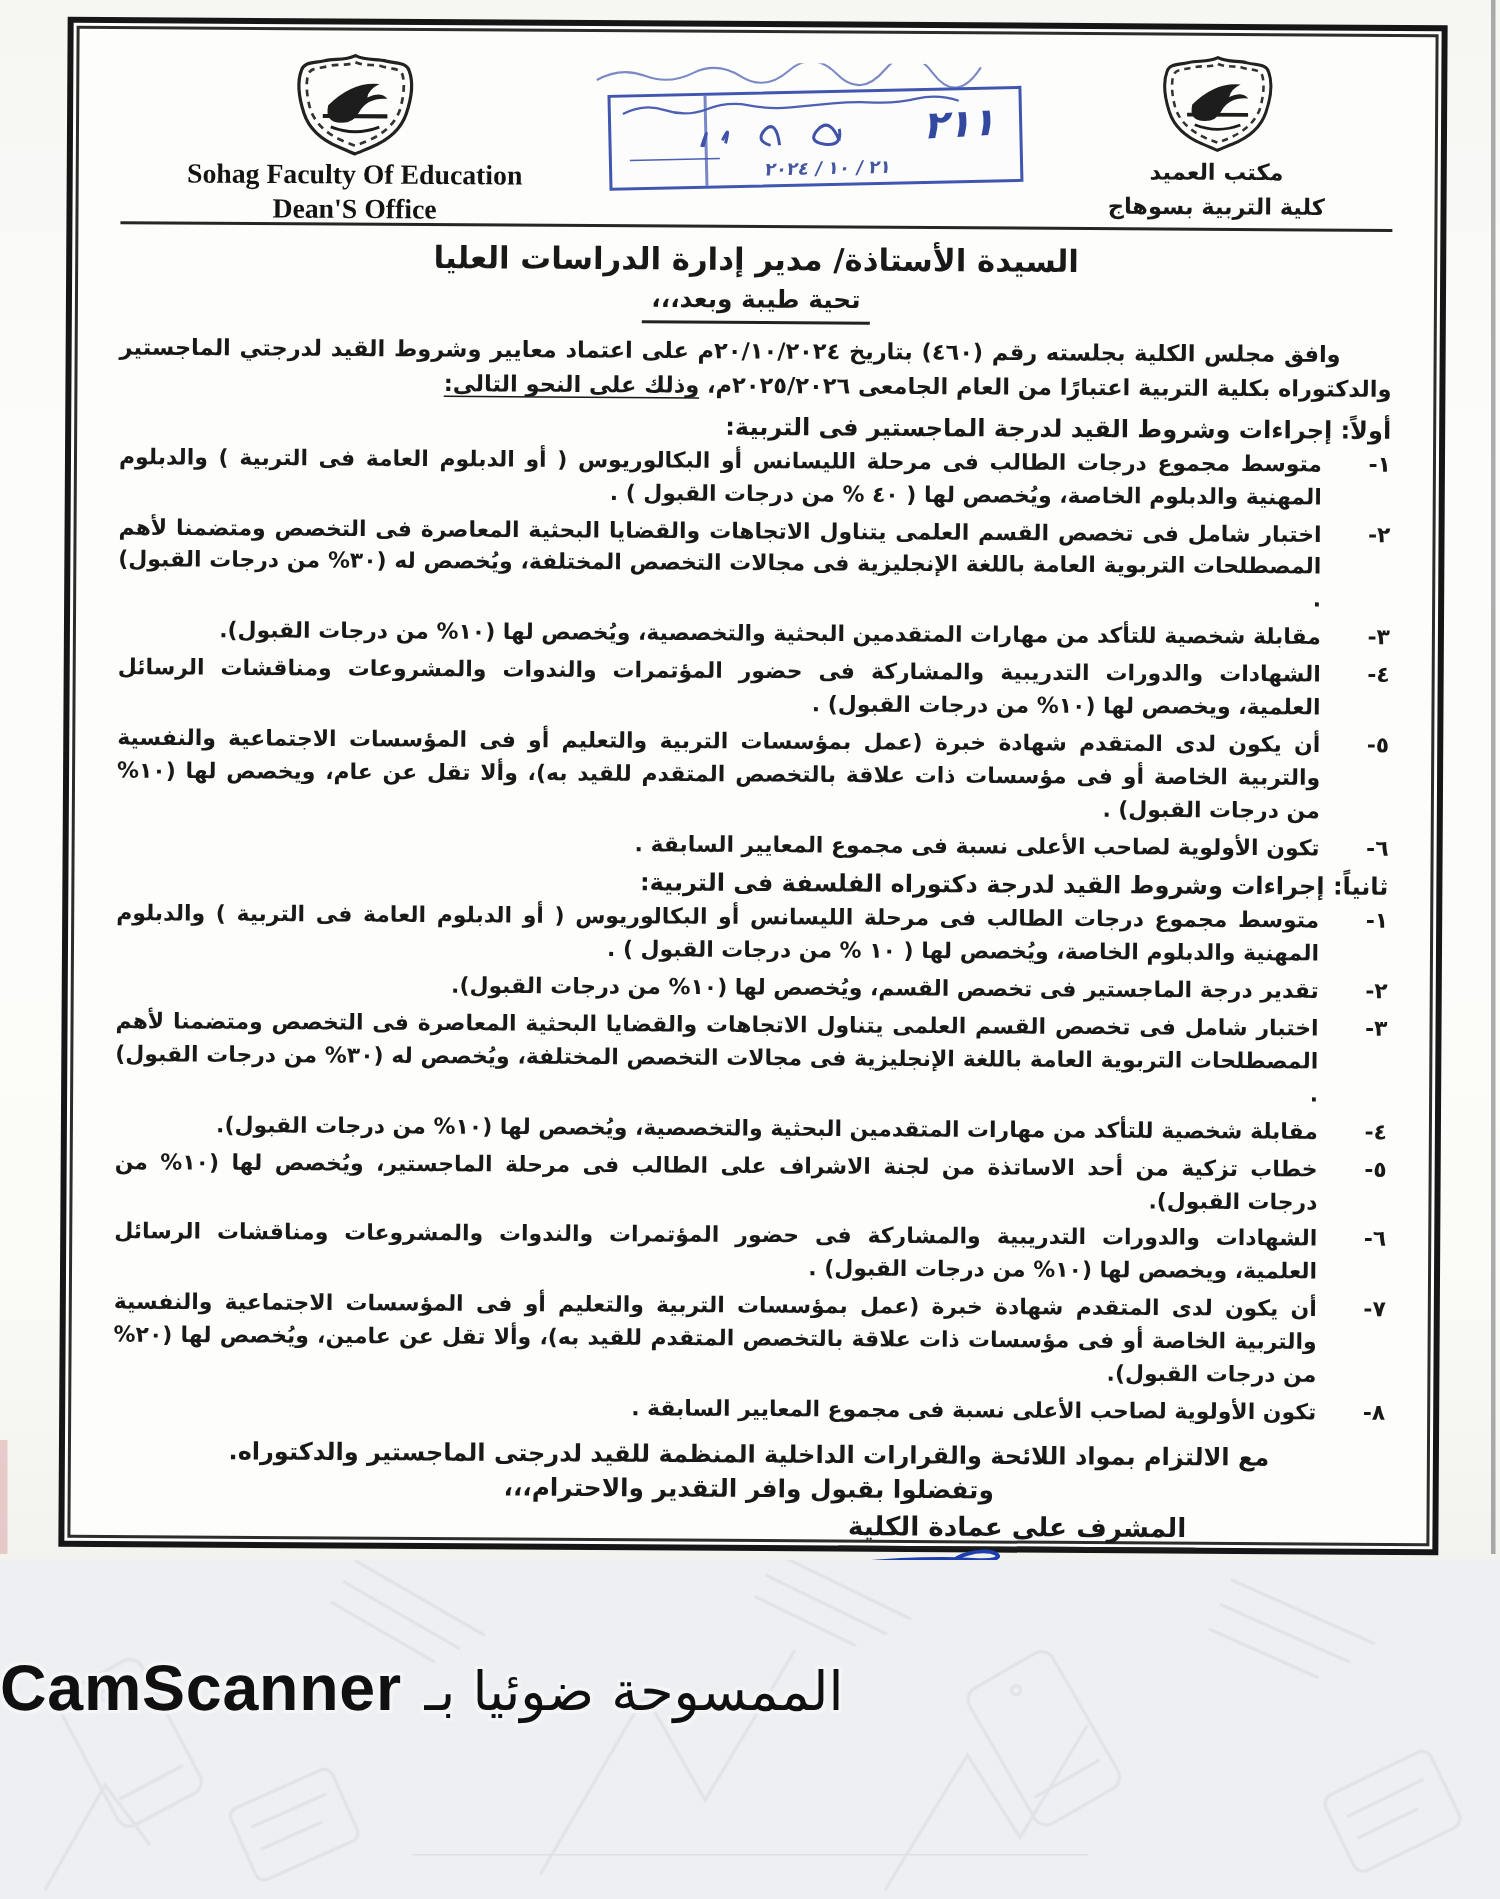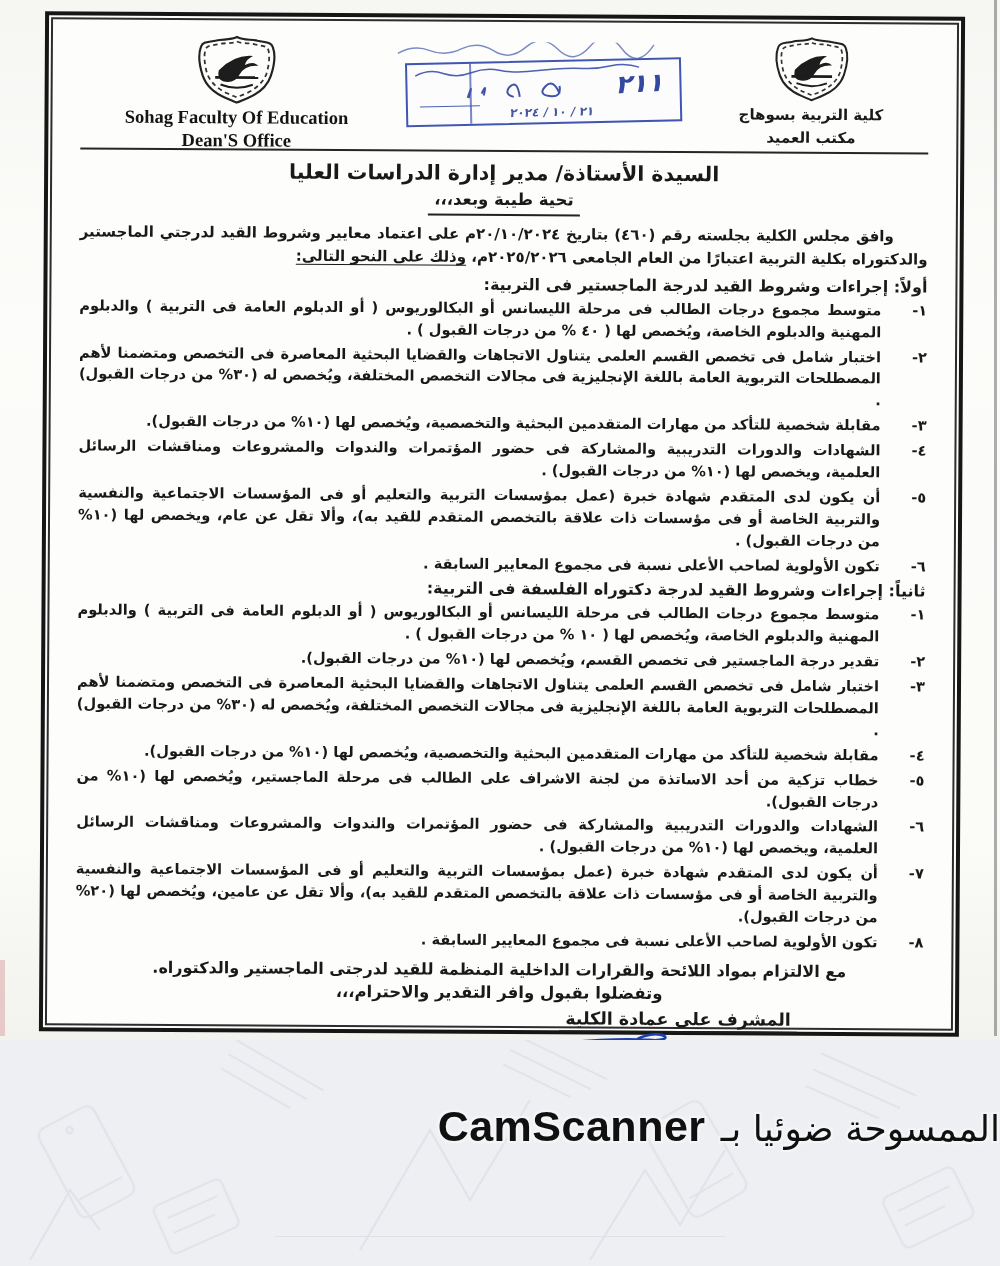--- a/index.html
+++ b/index.html
@@ -75,21 +75,21 @@
   .ftr-en{direction:ltr;text-align:center;width:320px;font-family:"Liberation Serif", serif;font-weight:700;font-size:15.5px;color:#141414;}
   .ftr-email{border-bottom:3px solid #222;padding-bottom:4px;margin-bottom:4px;display:inline-block;}
   .ftr-site{display:block;}
   .ftr-ar{width:270px;font-size:13.5px;text-align:right;line-height:1.3;}
   .ftr-ar .fx{display:block;}
   .ftr-ar .sec{display:block;margin-top:12px;margin-right:14px;}
   
   .band{position:absolute;top:1040px;left:0;width:1000px;height:226px;background:#edeff2;overflow:hidden;}
   .band .pattern{position:absolute;top:0;left:0;}
   .band-text{
-    position:absolute;top:62px;width:100%;text-align:right;direction:rtl;color:#101010;
+    position:absolute;top:62px;width:100%;text-align:left;direction:rtl;color:#101010;
     text-shadow:-2px -2px 0 #f4f5f7,2px -2px 0 #f4f5f7,-2px 2px 0 #f4f5f7,2px 2px 0 #f4f5f7,0 0 6px #f4f5f7;
   }
   .band-text .ar{font-size:36px;font-weight:400;}
   .band-text .en{display:inline-block;direction:ltr;font-family:"Liberation Sans", sans-serif;font-size:43px;font-weight:700;letter-spacing:.5px;margin-right:10px;}
   .band-line{position:absolute;top:196px;left:275px;width:450px;border-top:1.5px solid #dde0e5;}
 </style>
 </head>
 <body>
 
 <div class="scan">
@@ -98,22 +98,22 @@
 
       <div class="hdr">
         <div class="hdr-ar">
           <svg class="seal" viewBox="0 0 100 78" width="88" height="66">
             <path d="M50 3 C58 7 66 5 73 7 C82 9 88 8 90 14 C93 22 92 34 88 46 C84 58 74 66 62 71 C57 73 53 75 50 76 C47 75 43 73 38 71 C26 66 16 58 12 46 C8 34 7 22 10 14 C12 8 18 9 27 7 C34 5 42 7 50 3 Z" fill="none" stroke="#222" stroke-width="2.4"></path>
             <path d="M50 8 C57 11 64 9 70 11 C78 13 83 12 85 17 C87 24 86 34 83 44 C79 54 71 61 60 66 C56 68 52 69 50 70 C48 69 44 68 40 66 C29 61 21 54 17 44 C14 34 13 24 15 17 C17 12 22 13 30 11 C36 9 43 11 50 8 Z" fill="none" stroke="#333" stroke-width="2" stroke-dasharray="5 4"></path>
             <path d="M30 40 q18 -18 38 -16 q-8 4 -9 10 q10 -5 15 1 q-15 -1 -21 10 q-4 8 -13 8 q-13 0 -10 -13 Z" fill="#1d1d1d"></path>
             <path d="M26 48 h48" stroke="#1d1d1d" stroke-width="3"></path>
             <path d="M32 56 q18 7 36 0" stroke="#1d1d1d" stroke-width="2.2" fill="none"></path>
           </svg>
+          <div>مكتب العميد</div>
           <div>كلية التربية بسوهاج</div>
-          <div>مكتب العميد</div>
         </div>
 
         <div class="hdr-stamp">
           <svg class="pre-squiggle" viewBox="0 0 300 18">
             <path d="M4 12 q16 -9 32 -3 t32 -2 t32 2 t32 -4 t32 2 t32 -3 t32 2 t32 -4" fill="none" stroke="#5a6db8" stroke-width="1.4" opacity=".8"></path>
           </svg>
           <div class="stamp">
             <svg width="264" height="54" viewBox="0 0 264 54">
               <path d="M6 9 q14 -7 28 -2 t28 0 t28 -2 t28 2 t28 -2 t28 0 t28 -2 t28 2" fill="none" stroke="#4c60b4" stroke-width="1.5"></path>
               <path d="M150 30 q-6 -16 -14 -8 q-8 8 4 10 q12 2 10 -10 m-40 10 q-2 -18 -10 -10 q-6 7 4 10 m-30 -2 q4 -14 -2 -2 m-14 4 q6 -18 1 0" fill="none" stroke="#4053a8" stroke-width="2"></path>

